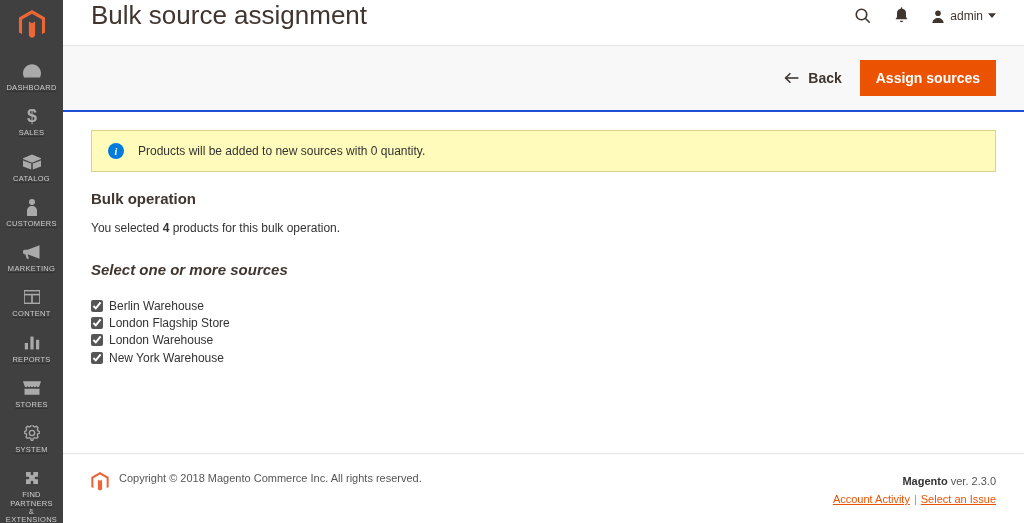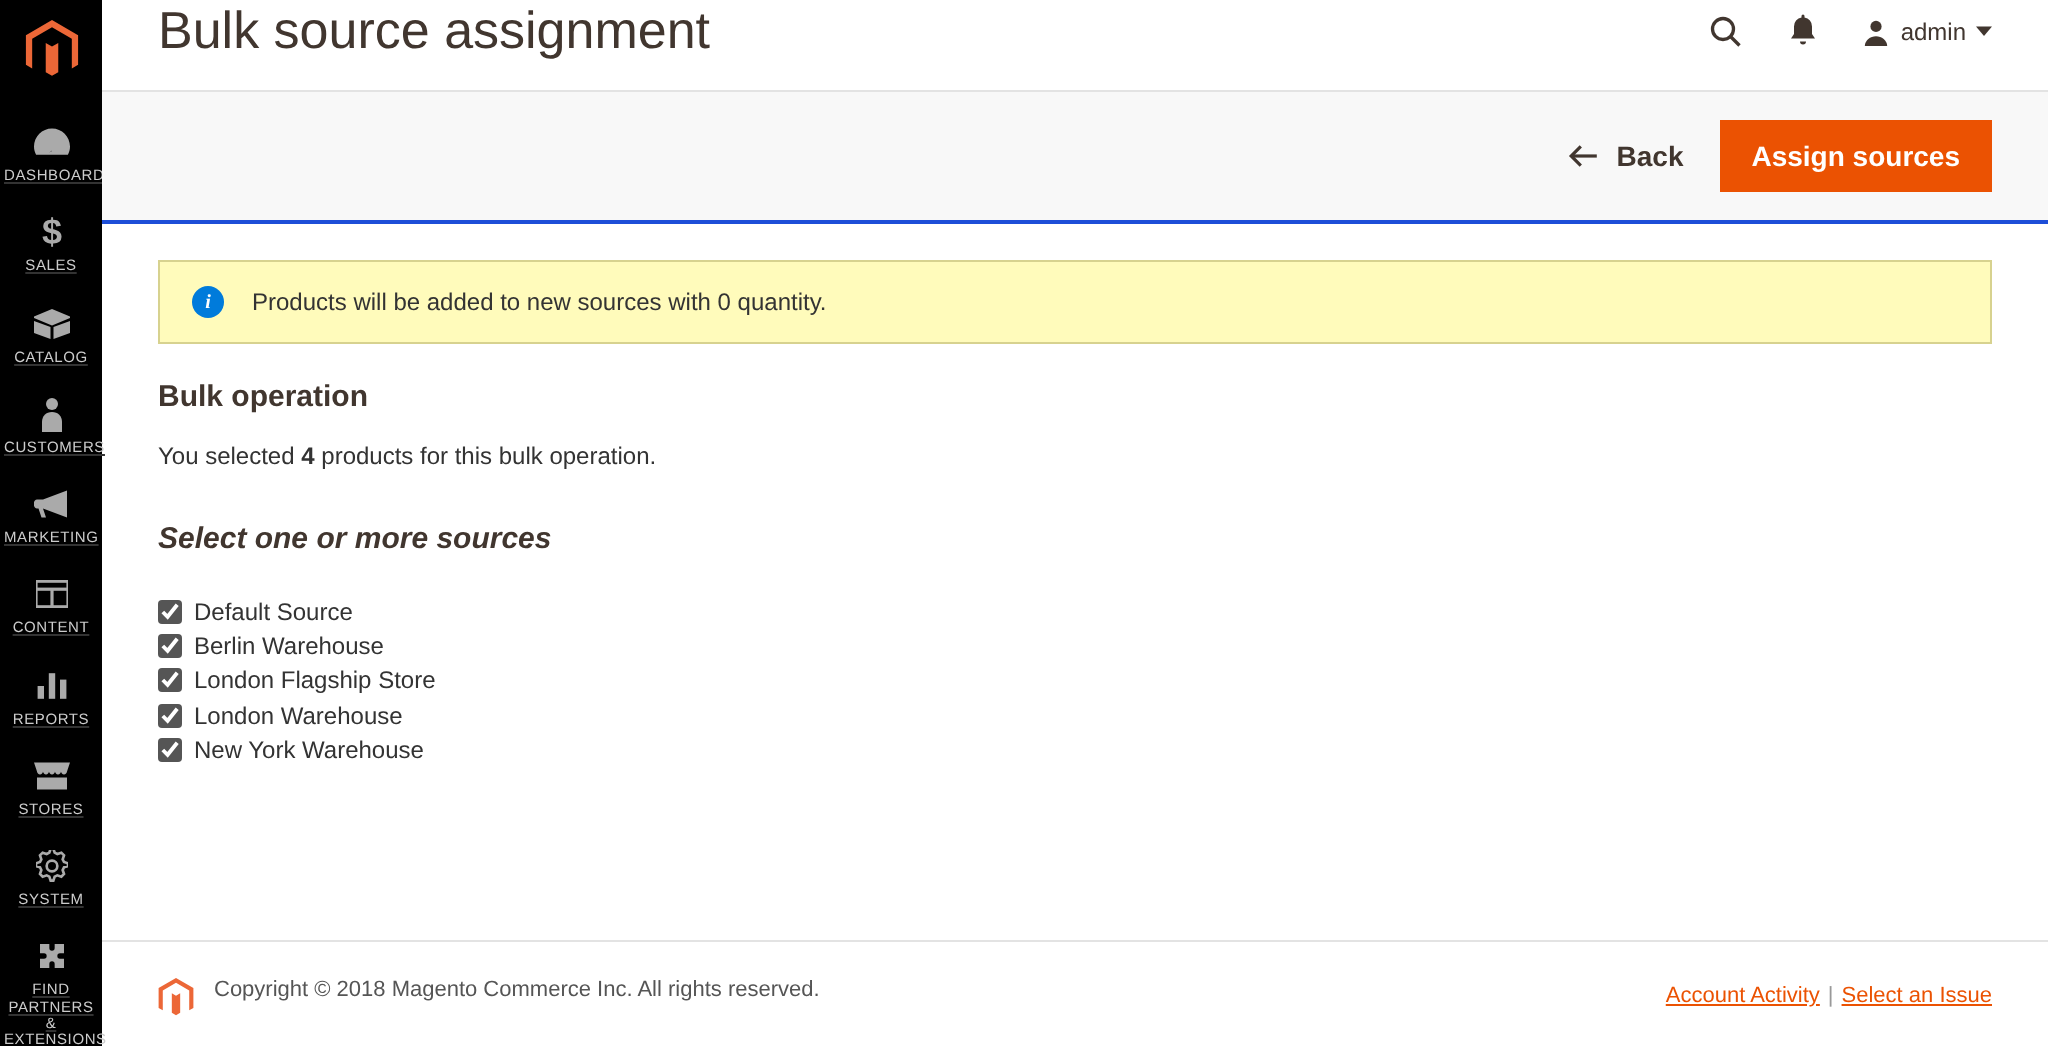--- a/index.html
+++ b/index.html
@@ -1,21 +1,21 @@
 <!DOCTYPE html>
 <html><head>
   <meta charset="utf-8">
   <style>
     * { margin: 0; padding: 0; box-sizing: border-box; }
     body { font-family: 'Helvetica Neue', Helvetica, Arial, sans-serif; font-size: 13px; color: #333; background: #fff; }
     
     .page { display: flex; width: 1024px; height: 523px; }
     
     
-    .sidebar { width: 51px; background: #000000; display: flex; flex-direction: column; align-items: center; padding-top: 10px; flex-shrink: 0; text-decoration: underline; }
+    .sidebar { width: 63px; background: #404040; display: flex; flex-direction: column; align-items: center; padding-top: 10px; flex-shrink: 0; text-decoration: underline; }
     .logo { width: 32px; height: 32px; margin-bottom: 15px; display: flex; align-items: center; justify-content: center; }
     .logo svg { width: 28px; height: 30px; }
     .nav-item { width: 100%; padding: 6px 2px 8px; text-align: center; cursor: pointer; color: #aaa; }
     .nav-icon { height: 20px; display: flex; align-items: center; justify-content: center; margin-bottom: 3px; }
     .nav-icon svg { fill: #aaa; }
     .nav-label { font-size: 7.5px; color: #ccc; letter-spacing: 0.3px; line-height: 1.1; }
     
     
     .main { flex: 1; display: flex; flex-direction: column; overflow: hidden; }
     .header-row { display: flex; justify-content: space-between; align-items: center; padding: 0 28px 14px; }
@@ -195,24 +195,20 @@
     <div class="content">
       <div class="section-title">Bulk operation</div>
       <p class="selection-text">
         <span>You selected </span><b>4</b><span> products for this bulk operation.</span>
       </p>
 
       <div class="sources-title">Select one or more sources</div>
       <div class="source-list">
         <div class="source-item">
           <input type="checkbox" checked="" style="">
-          <label>Default Source</label>
-        </div>
-        <div class="source-item">
-          <input type="checkbox" checked="" style="">
           <label>Berlin Warehouse</label>
         </div>
         <div class="source-item">
           <input type="checkbox" checked="" style="">
           <label>London Flagship Store</label>
         </div>
         <div class="source-item">
           <input type="checkbox" checked="" style="">
           <label>London Warehouse</label>
         </div>
@@ -224,19 +220,20 @@
     </div>
 
     <div class="footer">
       <div class="footer-left">
         <svg class="footer-logo" viewBox="0 0 100 115">
             <path fill="#ec6737" d="M50 0 L100 29 L100 86 L88 93 L88 36 L50 14 L12 36 L12 93 L0 86 L0 29 Z M38 44 L38 100 L50 107 L62 100 L62 44 L50 51 Z"></path>
           </svg>
         <span>Copyright © 2018 Magento Commerce Inc. All rights reserved.</span>
       </div>
       <div class="footer-right">
+        <div class="ver-row"><b>Magento</b><span> ver. </span><span>2.3.0</span></div>
         <div>
           <a href="#">Account Activity</a><span class="sep">|</span><a href="#">Select an Issue</a>
         </div>
       </div>
     </div>
   </div>
 </div>
 
 </body></html>

